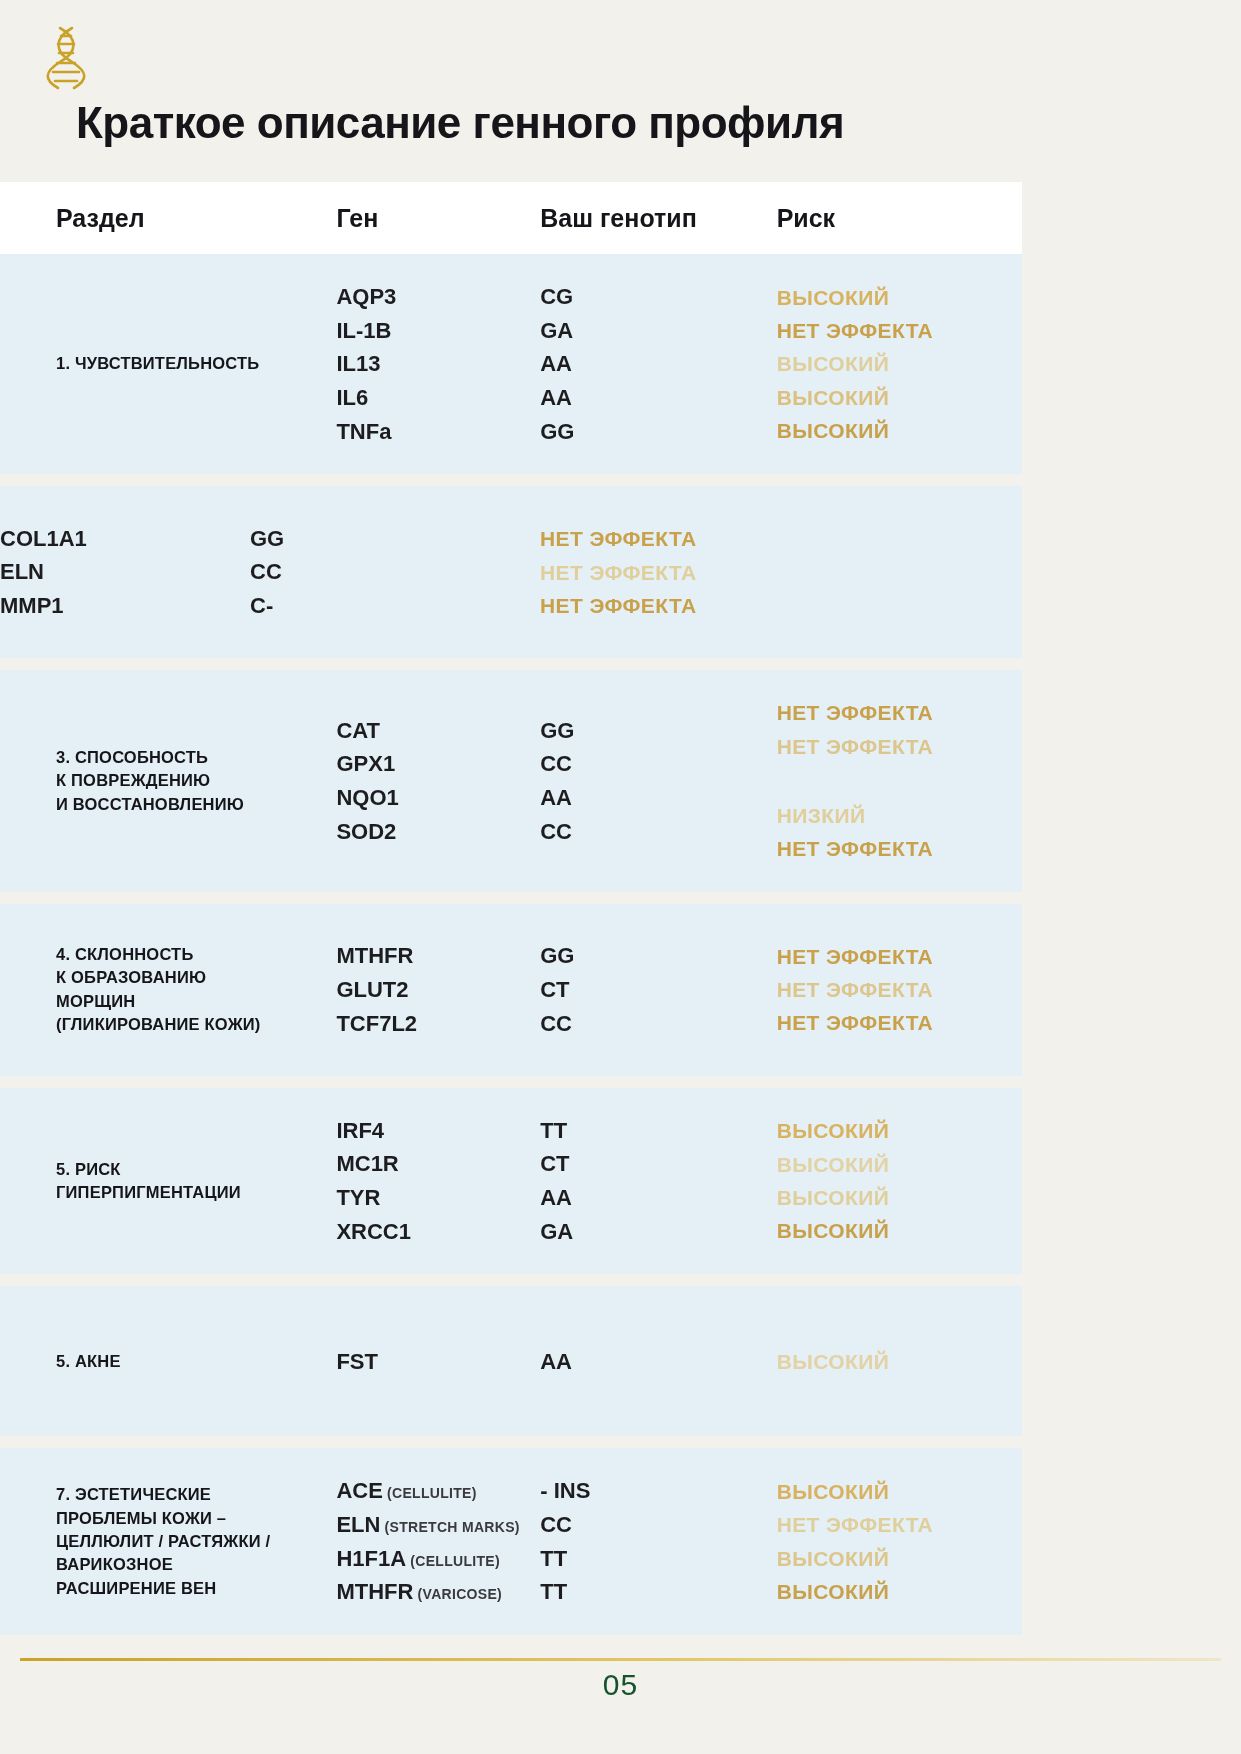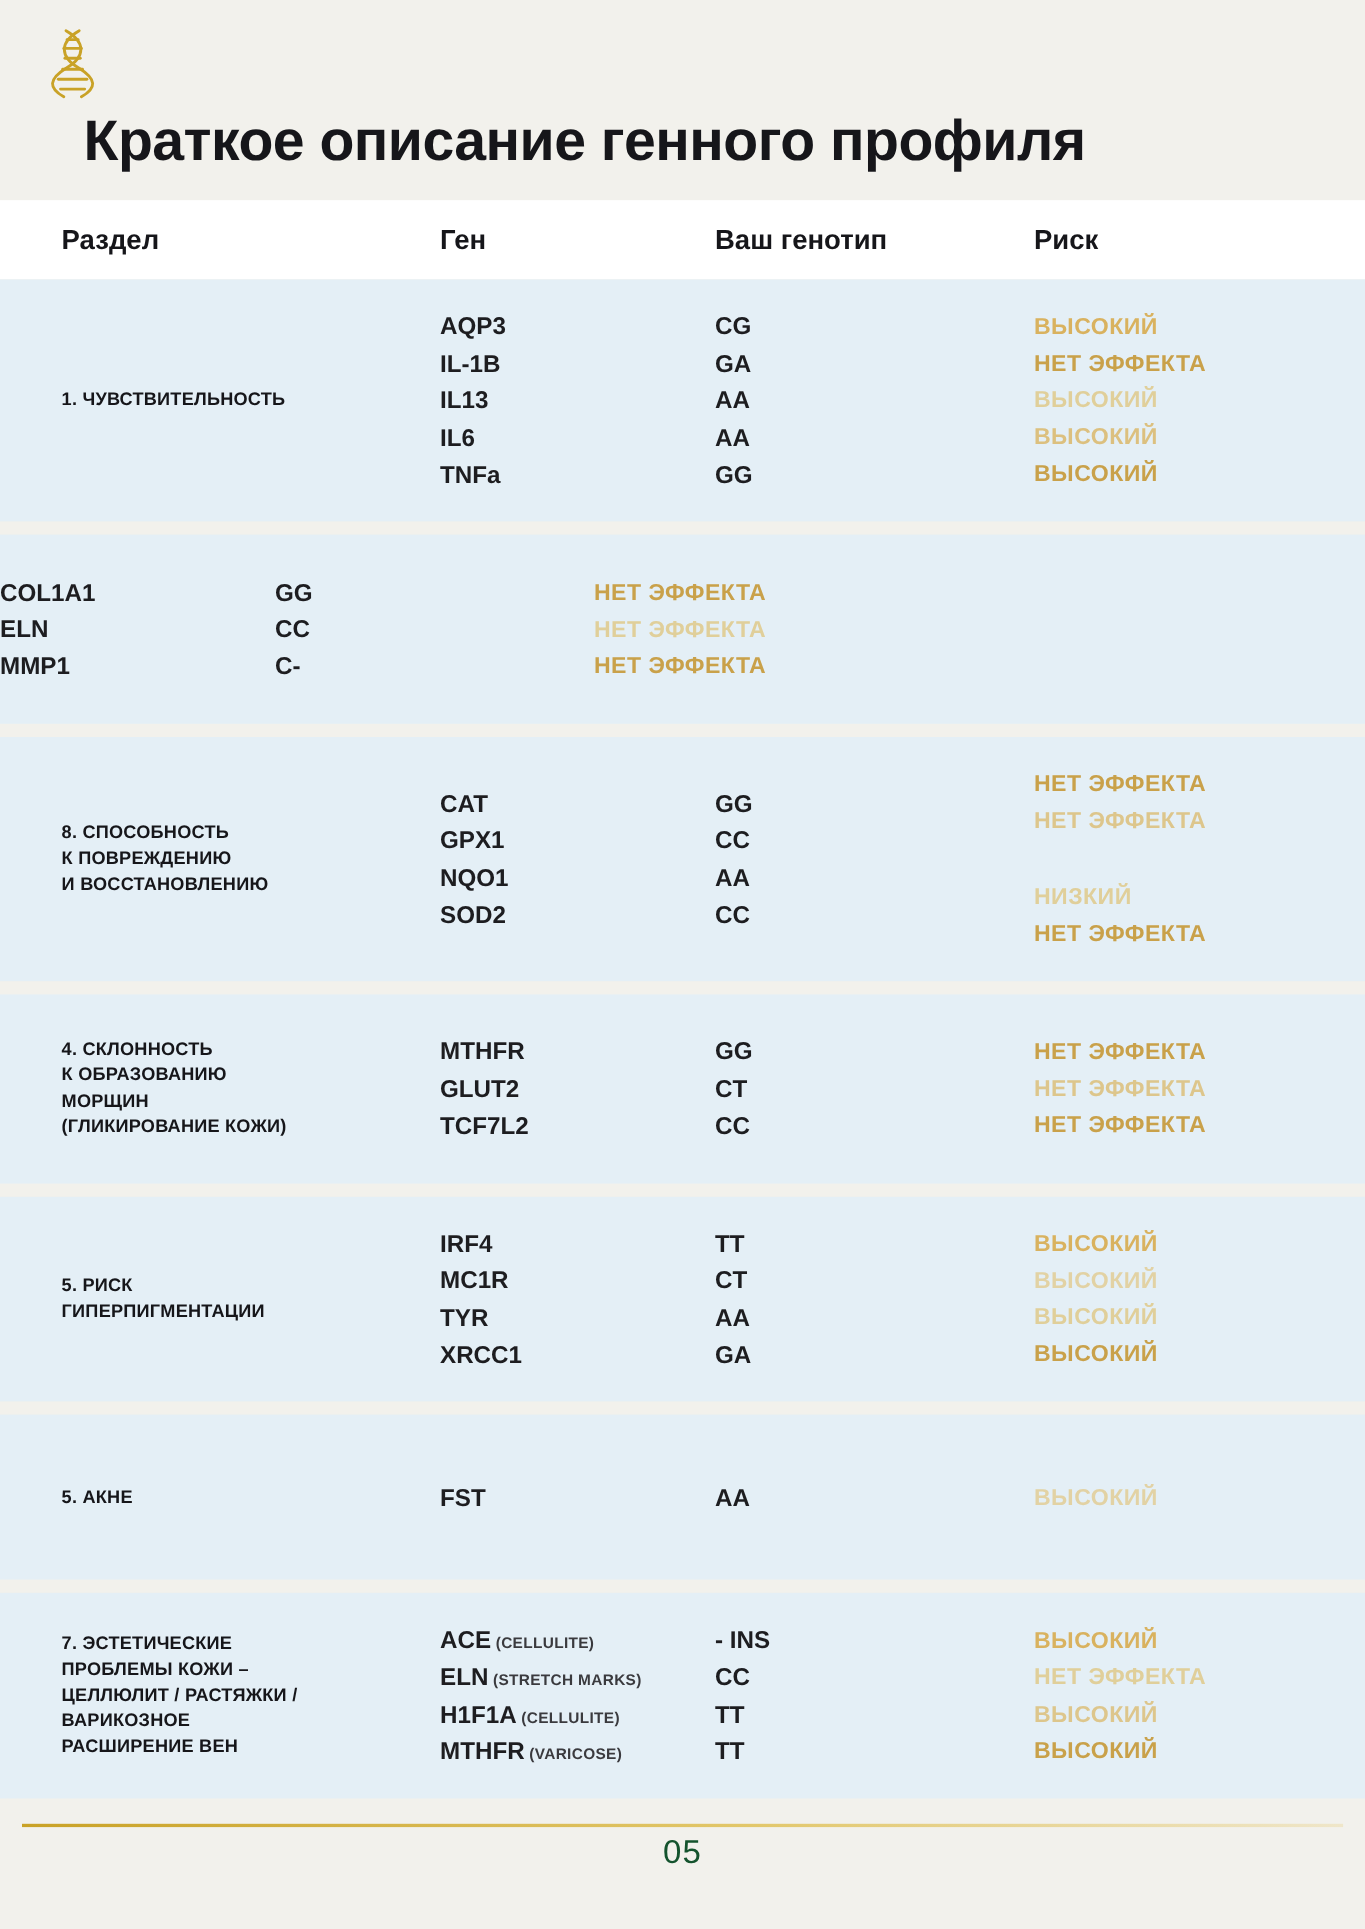--- a/index.html
+++ b/index.html
@@ -28,33 +28,33 @@
     left: 38px;
     top: 22px;
     width: 64px;
     height: 70px;
   }
 
   .page-title {
     position: absolute;
     left: 76px;
     top: 98px;
-    font-size: 52px;
+    font-size: 44px;
     font-weight: bold;
     color: #16161a;
     letter-spacing: -0.5px;
     white-space: nowrap;
   }
 
   
   .table {
     position: absolute;
     left: 0;
     top: 182px;
-    width: 1241px;
+    width: 1022px;
   }
 
   .table-head {
     display: flex;
     align-items: center;
     height: 72px;
     background: #ffffff;
     padding: 0;
   }
 
@@ -231,21 +231,21 @@
           </div>
           <div class="cell col-risk">
             <div class="risk-item" style="color: rgb(201, 161, 74);">НЕТ ЭФФЕКТА</div>
             <div class="risk-item" style="color: rgb(224, 207, 154);">НЕТ ЭФФЕКТА</div>
             <div class="risk-item" style="color: rgb(201, 161, 74);">НЕТ ЭФФЕКТА</div>
           </div>
         </div>
         <div class="row row-3">
           <div class="cell col-section">
             <div class="section-lines">
-              <div>8. СПОСОБНОСТЬ</div>
+              <div>3. СПОСОБНОСТЬ</div>
               <div>К ПОВРЕЖДЕНИЮ</div>
               <div>И ВОССТАНОВЛЕНИЮ</div>
             </div>
           </div>
           <div class="cell col-gene">
             <div class="gene-item gene-name"><span>CAT</span></div>
             <div class="gene-item gene-name"><span>GPX1</span></div>
             <div class="gene-item gene-name"><span>NQO1</span></div>
             <div class="gene-item gene-name"><span>SOD2</span></div>
           </div>

